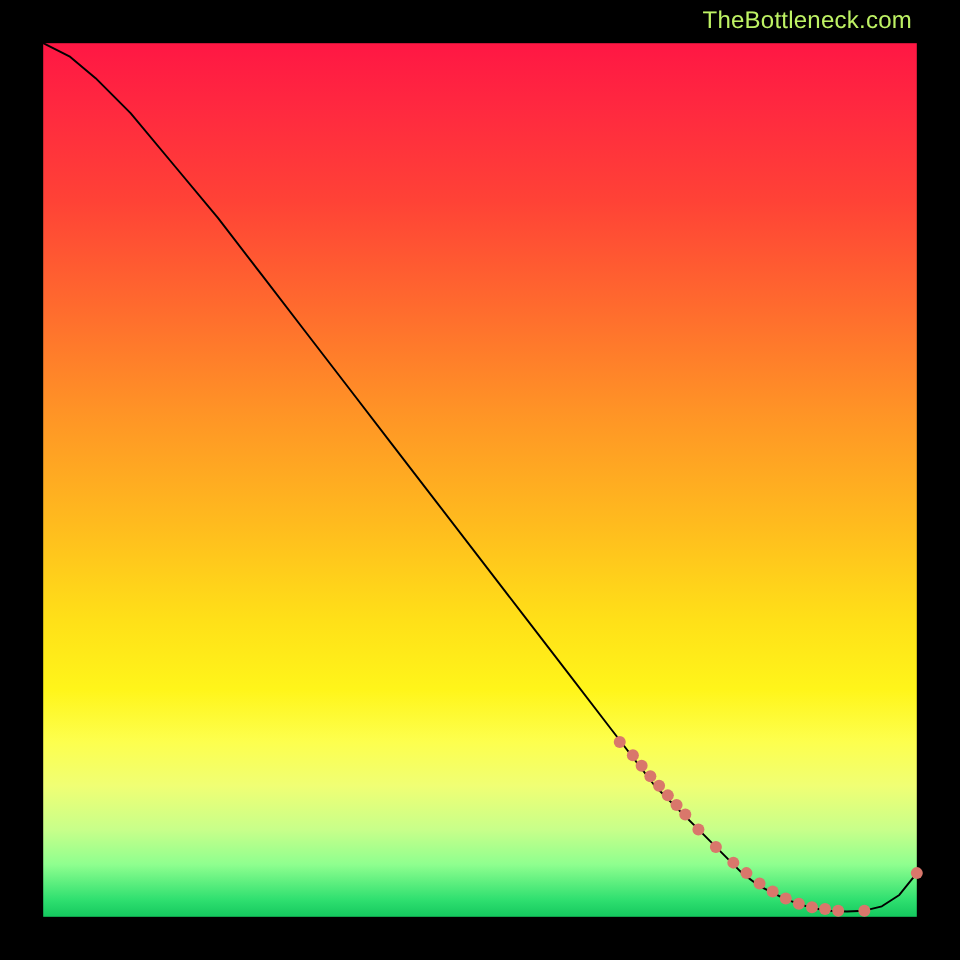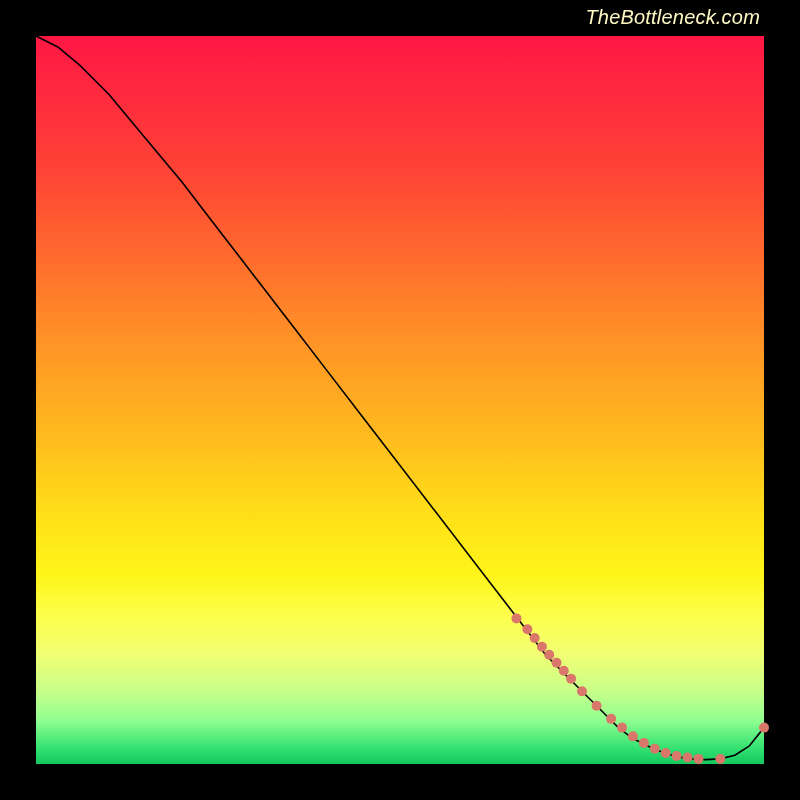--- a/index.html
+++ b/index.html
@@ -39,26 +39,25 @@
       #c8ff8a 90%,
       #8fff8f 94%,
       #30e070 98%,
       #14c85e 100%
     );
   }
   .watermark {
     position: absolute;
     top: 6px;
     right: 40px;
-    color: #fef9c3;
+    color: #bef264;
     font-size: 20px;
     font-weight: 500;
     letter-spacing: 0.2px;
     user-select: none;
-    font-style: italic;
   }
   svg.curve {
     position: absolute;
     left: 0;
     top: 0;
     width: 728px;
     height: 728px;
     overflow: visible;
   }
   .line {

